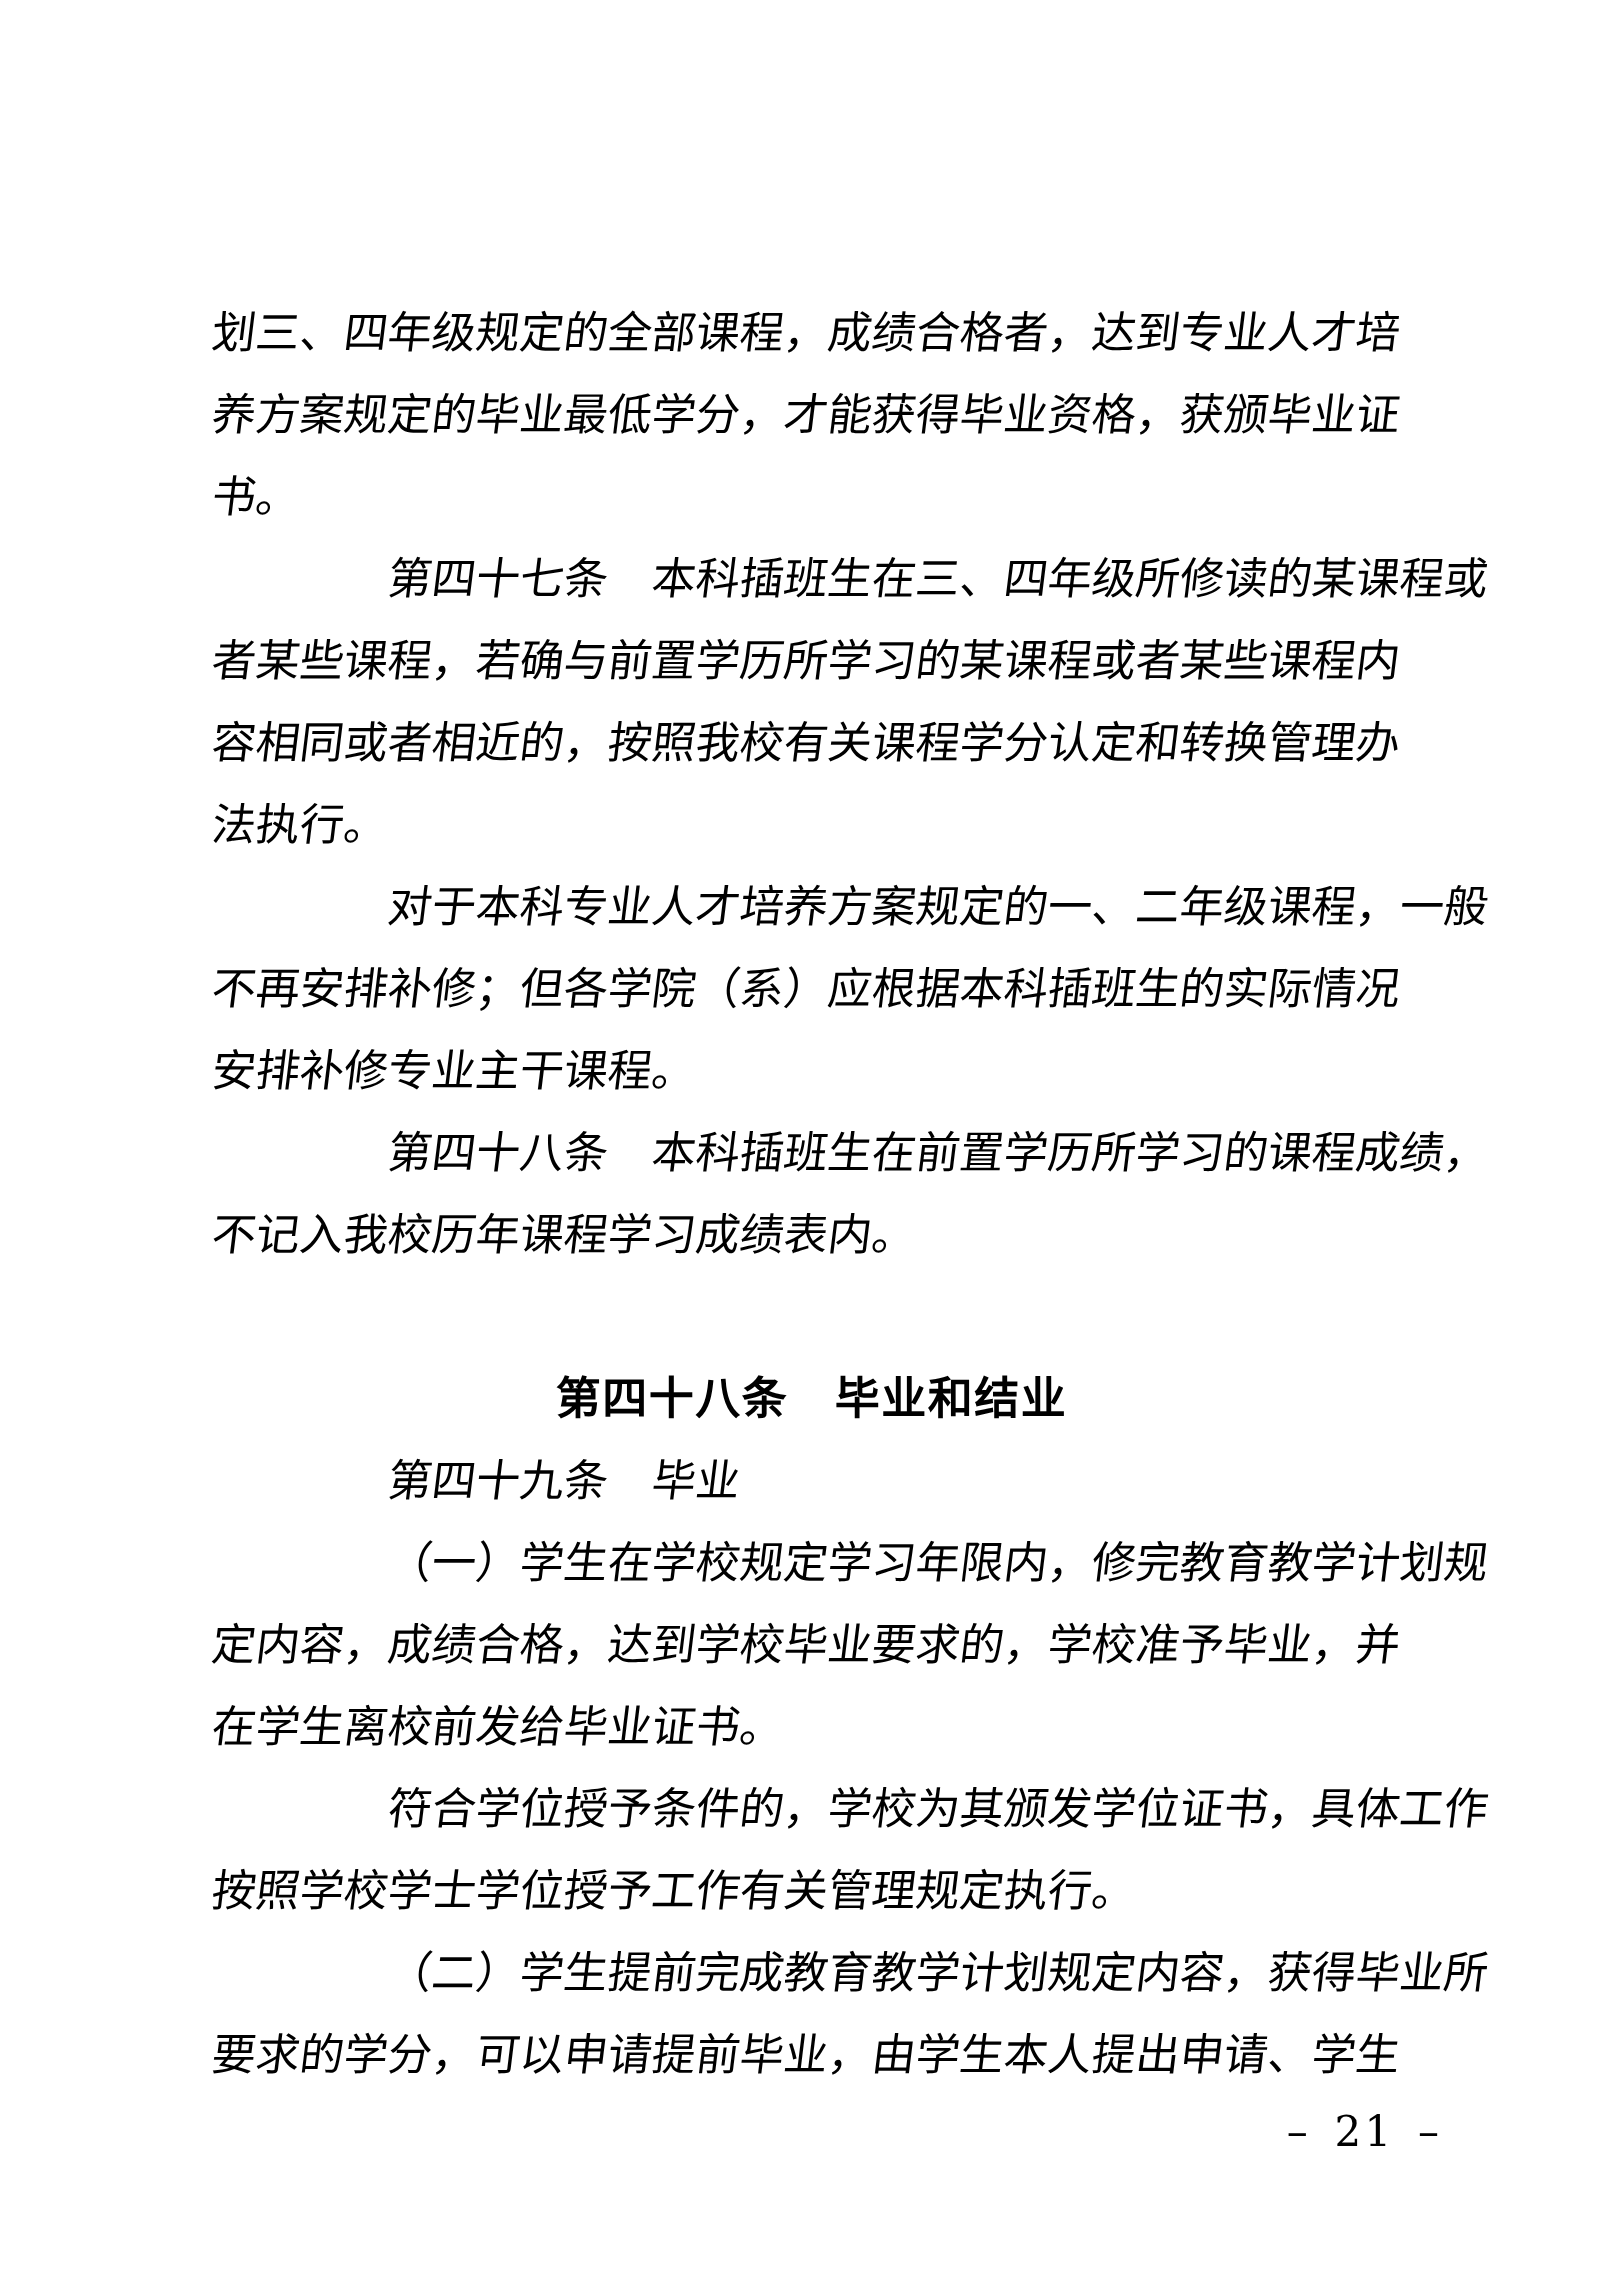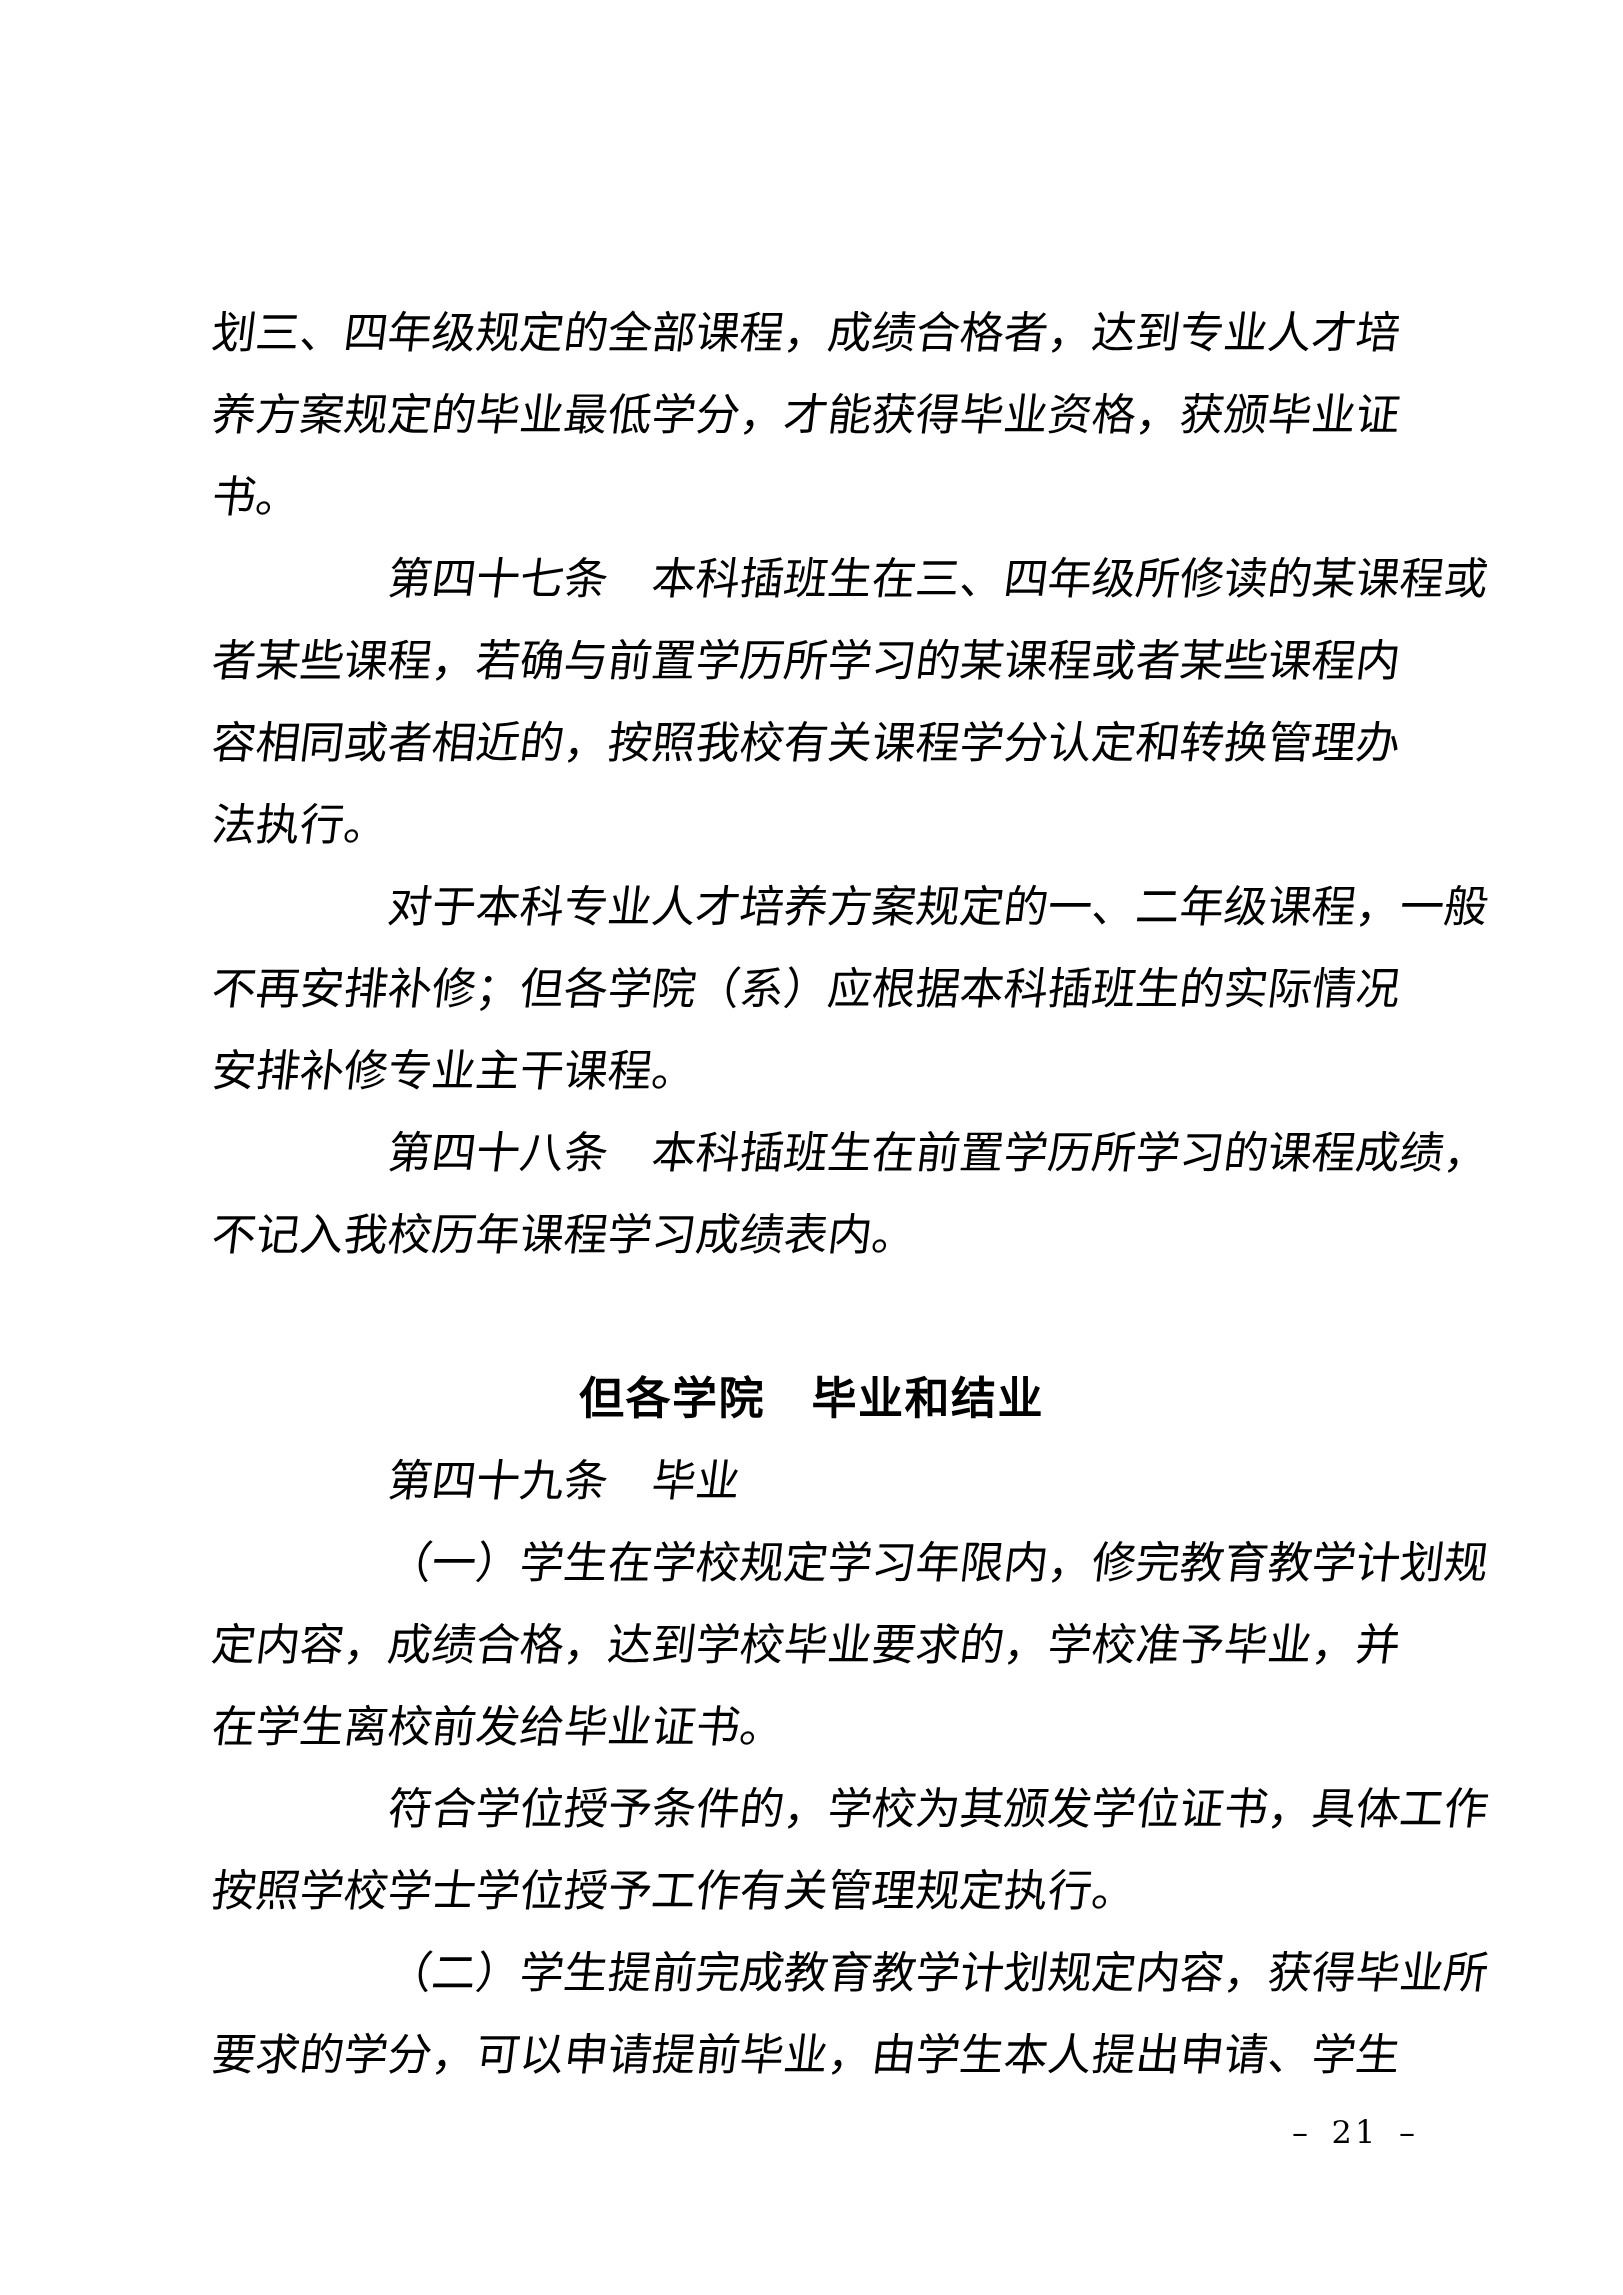--- a/index.html
+++ b/index.html
@@ -53,22 +53,22 @@
     font-size: 45px;
     letter-spacing: 1.5px;
   }
   .page-number {
     position: absolute;
     top: 2114px;
     left: 1268px;
     width: 174px;
     height: 36px;
     line-height: 36px;
-    text-align: center;
-    font-size: 32px;
+    text-align: right;
+    font-size: 42px;
     letter-spacing: 3.1px;
     word-spacing: 7.2px;
     font-family: "DejaVu Serif", "Liberation Serif", serif;
   }
 </style>
 </head>
 <body>
 
 <div class="page">
 
@@ -85,21 +85,21 @@
         <div class="line"><span class="glyphs">法执行。</span></div>
         <div class="line indent"><span class="glyphs">对于本科专业人才培养方案规定的一、二年级课程，一般</span></div>
         <div class="line"><span class="glyphs">不再安排补修；但各学院（系）应根据本科插班生的实际情况</span></div>
         <div class="line"><span class="glyphs">安排补修专业主干课程。</span></div>
         <div class="line indent"><span class="glyphs">第四十八条　本科插班生在前置学历所学习的课程成绩，</span></div>
         <div class="line"><span class="glyphs">不记入我校历年课程学习成绩表内。</span></div>
       </div>
 
     <div class="blank-line"></div>
 
-    <h1 class="chapter-heading">但各学院　毕业和结业</h1>
+    <h1 class="chapter-heading">第四十八条　毕业和结业</h1>
 
     <div>
 
     <div class="line indent"><span class="glyphs">第四十九条　毕业</span></div>
         <div class="line indent"><span class="glyphs">（一）学生在学校规定学习年限内，修完教育教学计划规</span></div>
         <div class="line"><span class="glyphs">定内容，成绩合格，达到学校毕业要求的，学校准予毕业，并</span></div>
         <div class="line"><span class="glyphs">在学生离校前发给毕业证书。</span></div>
         <div class="line indent"><span class="glyphs">符合学位授予条件的，学校为其颁发学位证书，具体工作</span></div>
         <div class="line"><span class="glyphs">按照学校学士学位授予工作有关管理规定执行。</span></div>
         <div class="line indent"><span class="glyphs">（二）学生提前完成教育教学计划规定内容，获得毕业所</span></div>

